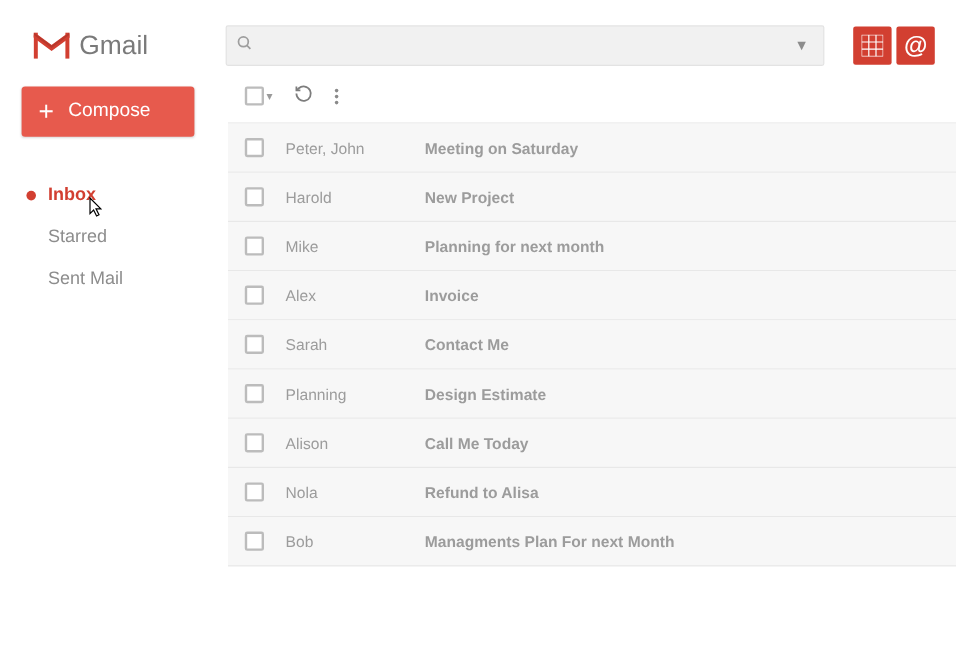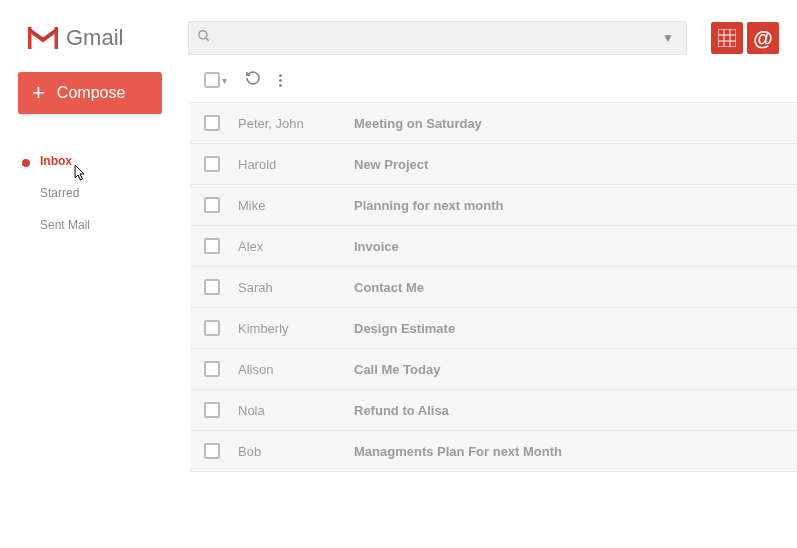--- a/index.html
+++ b/index.html
@@ -100,21 +100,21 @@
   }
   .compose-plus { font-size: 22px; line-height: 1; font-weight: 300; }
   .nav {
     margin-top: 40px;
     display: flex;
     flex-direction: column;
     gap: 18px;
     padding-left: 22px;
   }
   .nav-item {
-    font-size: 12px;
+    font-size: 15px;
     color: #8d8d8d;
     cursor: pointer;
     position: relative;
   }
   .nav-item.active {
     color: #d23f31;
     font-weight: 700;
   }
   .nav-item.active::before {
     content: "";
@@ -298,21 +298,21 @@
           <div class="sender">Alex</div>
           <div class="subject">Invoice</div>
         </div>
         <div class="row">
           <div class="chkbox"></div>
           <div class="sender">Sarah</div>
           <div class="subject">Contact Me</div>
         </div>
         <div class="row">
           <div class="chkbox"></div>
-          <div class="sender">Kimberly</div>
+          <div class="sender">Planning</div>
           <div class="subject">Design Estimate</div>
         </div>
         <div class="row">
           <div class="chkbox"></div>
           <div class="sender">Alison</div>
           <div class="subject">Call Me Today</div>
         </div>
         <div class="row">
           <div class="chkbox"></div>
           <div class="sender">Nola</div>

